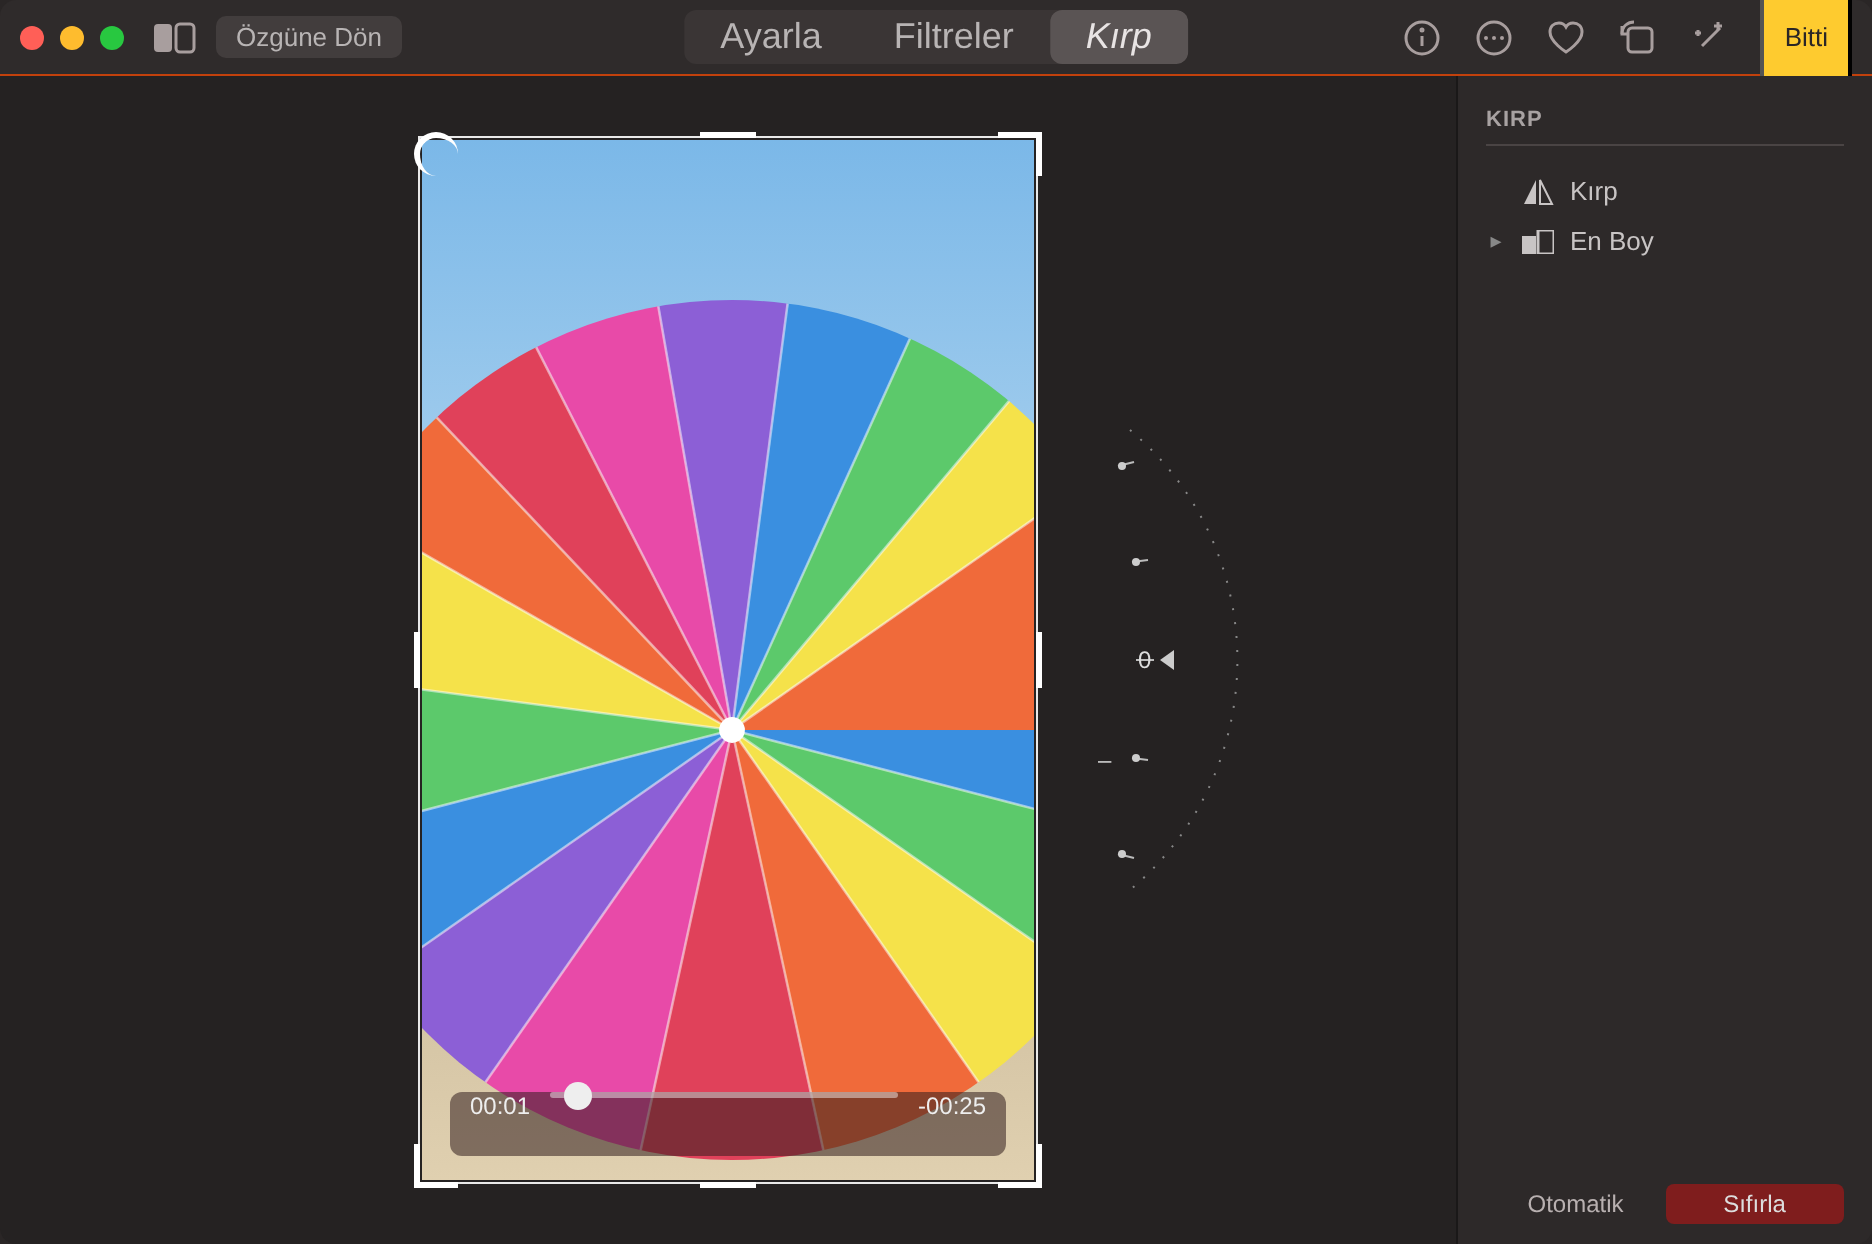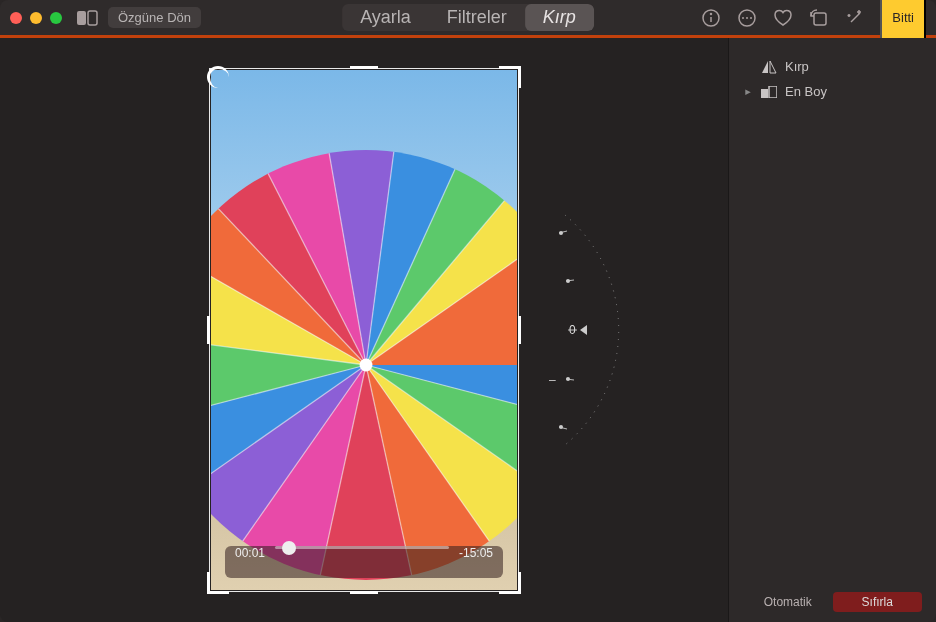--- a/index.html
+++ b/index.html
@@ -14,21 +14,21 @@
     border-radius: 8px;
     position: relative;
   }
 
   
   .titlebar {
     height: 38px;
     display: flex;
     align-items: center;
     padding: 0 10px;
-    border-bottom: 3px solid #c2410c;
+    border-bottom: 1px solid #c2410c;
     background: #2f2b2b;
   }
   .traffic-lights { display: flex; gap: 8px; margin-right: 14px; }
   .tl { width: 12px; height: 12px; border-radius: 50%; }
   .tl.red { background: #ff5f57; }
   .tl.yellow { background: #febc2e; }
   .tl.green { background: #28c840; }
 
   .tb-btn {
     color: #b8b4b4;
@@ -401,26 +401,27 @@
           <span class="tri"></span>
         </div>
         <div style="position:absolute;left:22px;top:168px;color:#ccc;font-size:12px">–</div>
       </div>
 
       <div class="trimbar">
         <span>00:01</span>
         <div class="track">
           <div class="knob"></div>
         </div>
-        <span>-15:05</span>
+        <span>-00:25</span>
       </div>
     </div>
   </div>
 
   <div class="sidebar">
+    <h4>KIRP</h4>
 
     <div class="side-item">
       <span class="chev"></span>
       <span class="ico">
         <svg width="16" height="14" viewBox="0 0 16 14">
             <path d="M1 13 L7 1 L7 13 Z" fill="#c8c4c4" stroke="none"></path>
             <path d="M15 13 L9 1 L9 13 Z" fill="none" stroke="#c8c4c4"></path>
           </svg>
       </span>
       <span>Kırp</span>

